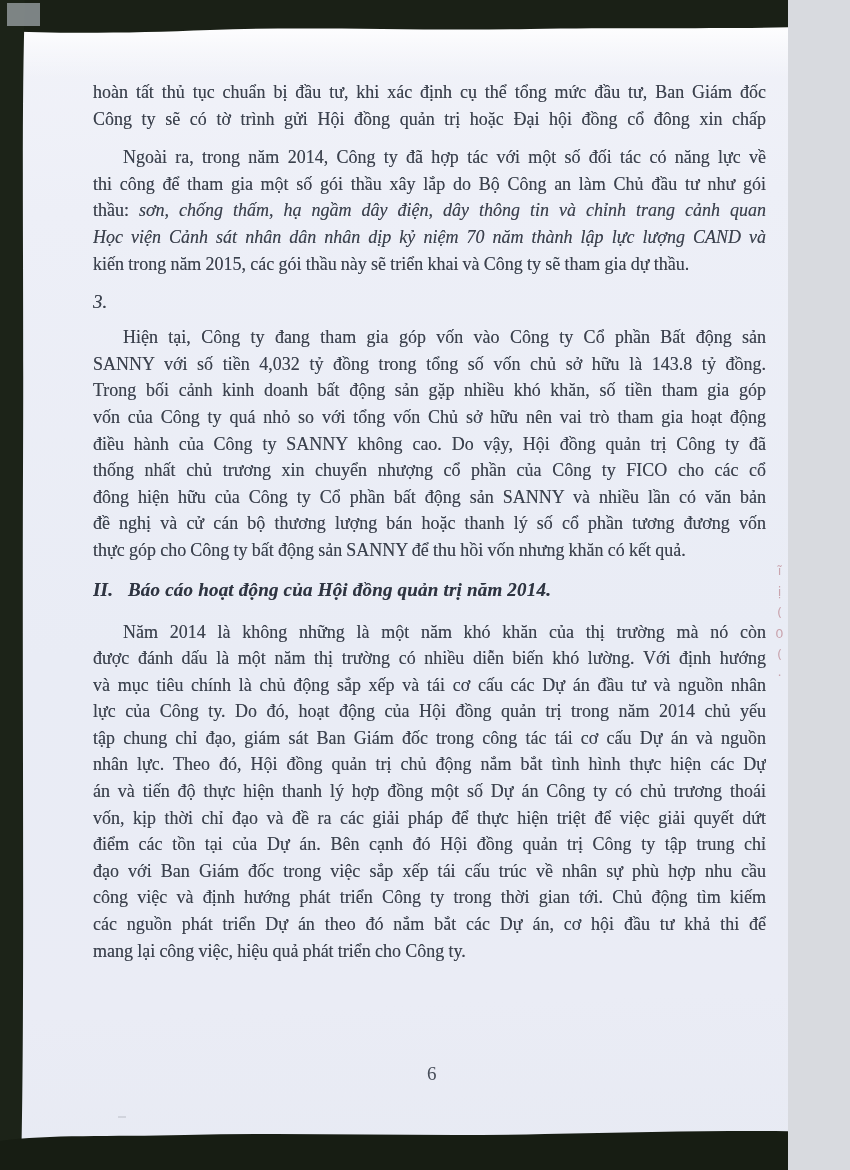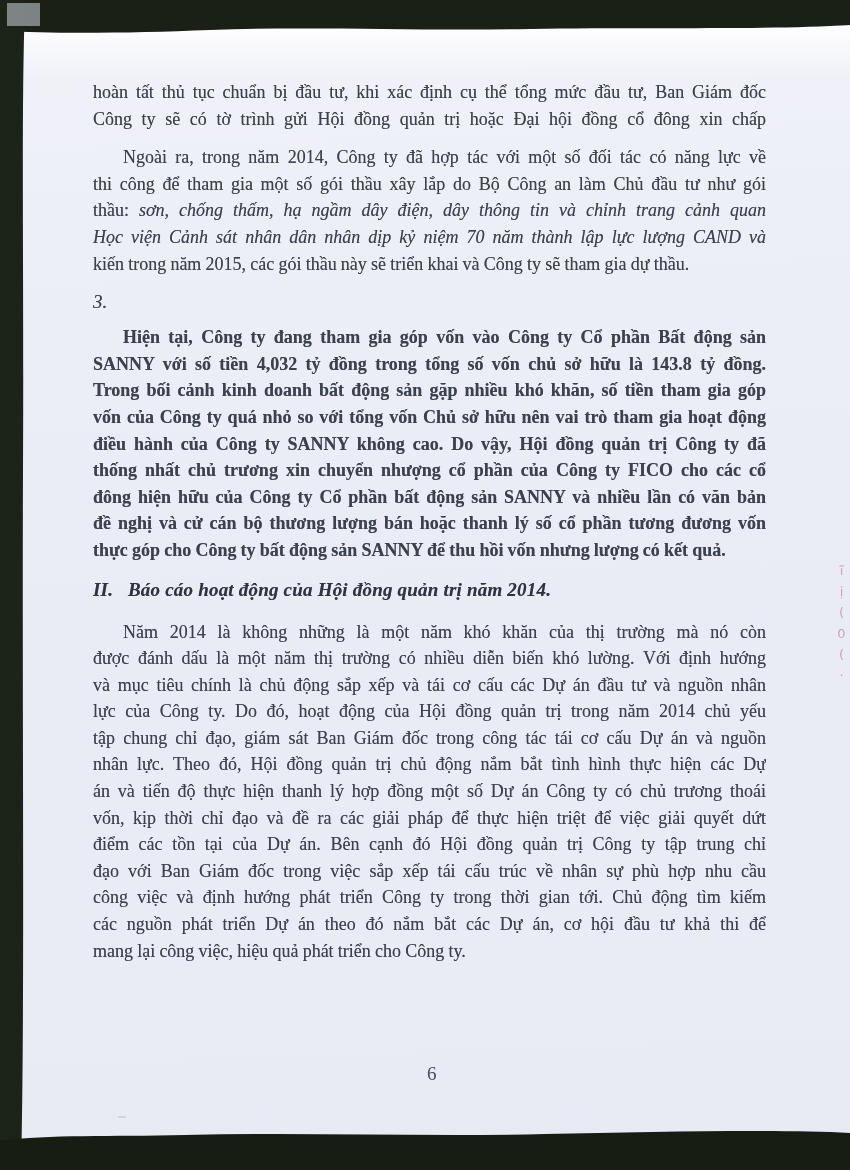--- a/index.html
+++ b/index.html
@@ -1,18 +1,18 @@
 <!DOCTYPE html>
 <html><head>
 <meta charset="utf-8">
 <title>Scanned document</title>
 <style>
   html,body{margin:0;padding:0;background:#d8dadf;}
   .scan{
-    position:relative;width:850px;height:1170px;overflow:hidden;
+    position:relative;width:788px;height:1170px;overflow:hidden;
     background:linear-gradient(178deg,#f2f3f9 0%,#edeff7 18%,#e9ecf5 55%,#eaecf5 85%,#e7eaf3 100%);
     font-family:"Liberation Serif","DejaVu Serif",serif;
   }
   .white-top{
     position:absolute;left:0;top:26px;width:100%;height:52px;z-index:1;
     background:linear-gradient(180deg,rgba(255,255,255,.92) 0%,rgba(255,255,255,.45) 45%,rgba(255,255,255,0) 100%);
   }
   .frame{position:absolute;inset:0;z-index:5;pointer-events:none;}
   .content{
     position:absolute;left:93px;top:79px;width:673px;z-index:2;
@@ -60,30 +60,30 @@
       <div class="para" style="margin-top: 12px;">
         <div class="line" style="text-indent: 30px;"><span>Ngoài ra, trong năm 2014, Công ty đã hợp tác với một số đối tác có năng lực về</span></div>
         <div class="line"><span>thi công để tham gia một số gói thầu xây lắp do Bộ Công an làm Chủ đầu tư như gói</span></div>
         <div class="line"><span>thầu: </span><em>sơn, chống thấm, hạ ngầm dây điện, dây thông tin và chỉnh trang cảnh quan</em></div>
         <div class="line"><em>Học viện Cảnh sát nhân dân nhân dịp kỷ niệm 70 năm thành lập lực lượng CAND và</em></div>
         <div class="line last"><span>kiến trong năm 2015, các gói thầu này sẽ triển khai và Công ty sẽ tham gia dự thầu.</span></div>
       </div>
       <div class="heading italic" style="margin-top: 11px;">
         <span class="hnum">3.</span>
       </div>
-      <div class="para" style="margin-top: 9px; font-weight: bold;">
+      <div class="para" style="margin-top: 9px;">
         <div class="line" style="text-indent: 30px;"><span>Hiện tại, Công ty đang tham gia góp vốn vào Công ty Cổ phần Bất động sản</span></div>
         <div class="line"><span>SANNY với số tiền 4,032 tỷ đồng trong tổng số vốn chủ sở hữu là 143.8 tỷ đồng.</span></div>
         <div class="line"><span>Trong bối cảnh kinh doanh bất động sản gặp nhiều khó khăn, số tiền tham gia góp</span></div>
         <div class="line"><span>vốn của Công ty quá nhỏ so với tổng vốn Chủ sở hữu nên vai trò tham gia hoạt động</span></div>
         <div class="line"><span>điều hành của Công ty SANNY không cao. Do vậy, Hội đồng quản trị Công ty đã</span></div>
         <div class="line"><span>thống nhất chủ trương xin chuyển nhượng cổ phần của Công ty FICO cho các cổ</span></div>
         <div class="line"><span>đông hiện hữu của Công ty Cổ phần bất động sản SANNY và nhiều lần có văn bản</span></div>
         <div class="line"><span>đề nghị và cử cán bộ thương lượng bán hoặc thanh lý số cổ phần tương đương vốn</span></div>
-        <div class="line last"><span>thực góp cho Công ty bất động sản SANNY để thu hồi vốn nhưng lượng có kết quả.</span></div>
+        <div class="line last"><span>thực góp cho Công ty bất động sản SANNY để thu hồi vốn nhưng khăn có kết quả.</span></div>
       </div>
       <div class="heading bold" style="margin-top: 12px;">
         <span class="hnum">II.</span>
         <span class="htext">Báo cáo hoạt động của Hội đồng quản trị năm 2014.</span>
       </div>
       <div class="para" style="margin-top: 16px;">
         <div class="line" style="text-indent: 30px;"><span>Năm 2014 là không những là một năm khó khăn của thị trường mà nó còn</span></div>
         <div class="line"><span>được đánh dấu là một năm thị trường có nhiều diễn biến khó lường. Với định hướng</span></div>
         <div class="line"><span>và mục tiêu chính là chủ động sắp xếp và tái cơ cấu các Dự án đầu tư và nguồn nhân</span></div>
         <div class="line"><span>lực của Công ty. Do đó, hoạt động của Hội đồng quản trị trong năm 2014 chủ yếu</span></div>

